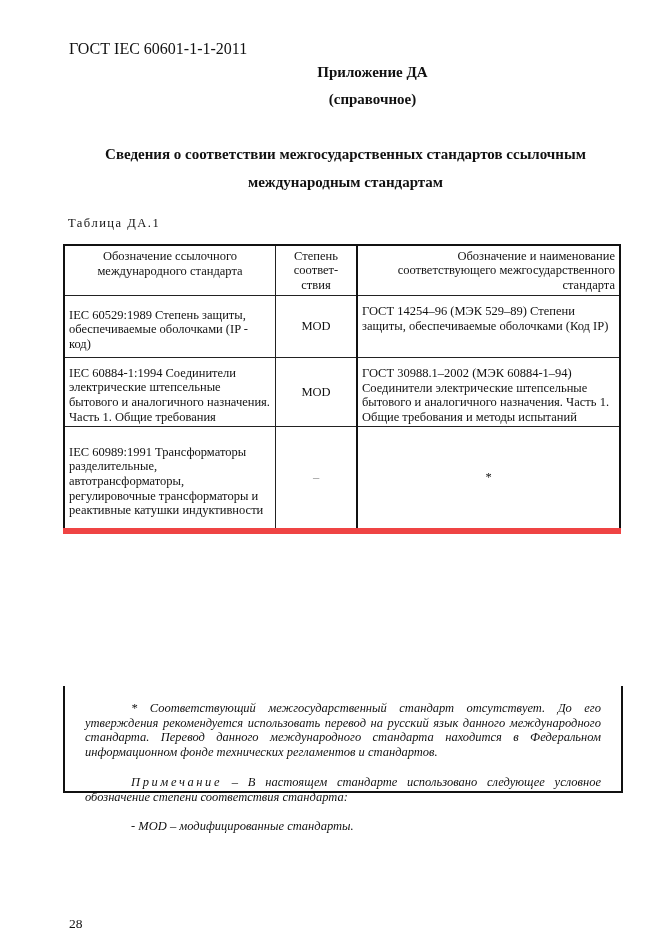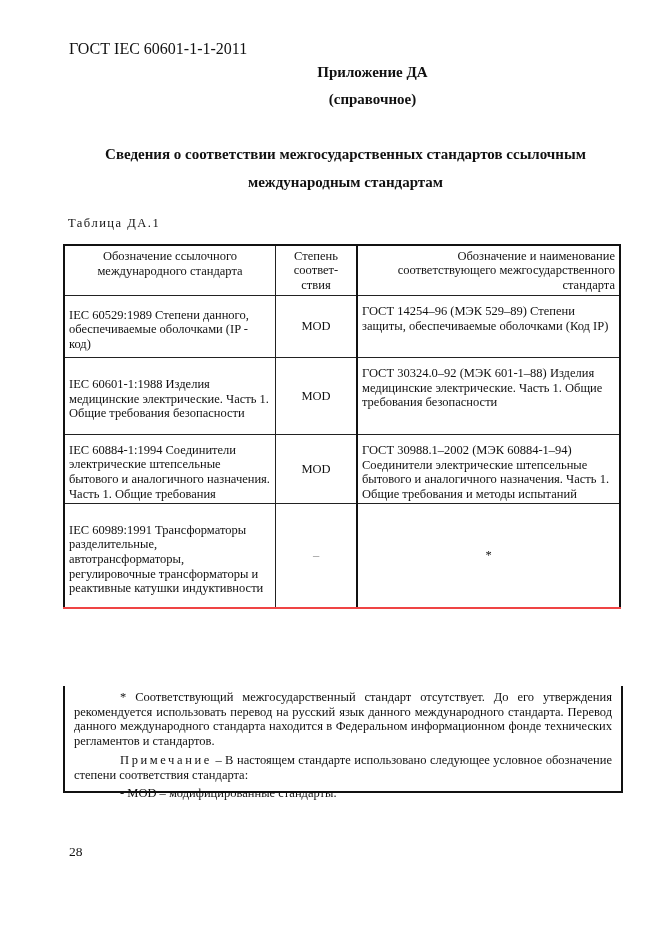--- a/index.html
+++ b/index.html
@@ -16,28 +16,28 @@
                border-collapse: collapse; font-size: 12.5px; line-height: 14.6px; margin-top: 11px; }
   table.main td { border: 1px solid #222; vertical-align: middle; padding: 0 4px; }
   table.main tr.hdr td { text-align: center; height: 49px; padding-top: 0; }
   table.main td.c1 { width: 202px; border-left: 2px solid #111; }
   table.main td.c2 { width: 72px; text-align: center; }
   table.main td.c3 { border-left: 2px solid #111; border-right: 2px solid #111; }
   table.main tr.hdr td { border-top: 2px solid #111; }
   table.main td.c3.star { text-align: center; vertical-align: middle; }
   table.main td.c3.txt { vertical-align: top; padding-top: 8px; }
   .dash { color: #888; }
-  table.main tr.last td { border-bottom: 2px solid #ef4444; }
+  table.main tr.last td { border-bottom: 6px solid #ef4444; }
   .notes { position: absolute; left: 63px; top: 686px; width: 546px; height: 105px;
            border: 2px solid #111; border-top: none; padding: 0 5px;
            font-size: 12.5px; line-height: 14.7px; text-align: justify; }
-  .notes p { margin: 4px; }
+  .notes p { margin: 15px; font-style: italic; }
   .indent { text-indent: 46px; }
   .spaced { letter-spacing: 2.6px; }
-  .page-num { position: absolute; left: 69px; top: 844px; font-size: 13.5px; }
+  .page-num { position: absolute; left: 69px; top: 916px; font-size: 13.5px; }
 </style>
 </head>
 <body>
 
 <div class="doc-code">ГОСТ IEC 60601-1-1-2011</div>
 <div class="center appendix-title">Приложение ДА</div>
 <div class="center appendix-sub">(справочное)</div>
 <div class="center section-title1">Сведения о соответствии межгосударственных стандартов ссылочным</div>
 <div class="center section-title2">международным  стандартам</div>
 
@@ -56,28 +56,23 @@
       <div>соответ-</div>
       <div>ствия</div>
     </td>
     <td class="c3" style="text-align:right">
       <div>Обозначение и наименование</div>
       <div>соответствующего межгосударственного</div>
       <div>стандарта</div>
     </td>
   </tr>
   <tr style="height:62px">
-    <td class="c1" style="padding-top:6px">IEC 60529:1989 Степени данного, обеспечиваемые оболочками (IP - код)</td>
+    <td class="c1" style="padding-top:6px">IEC 60529:1989 Степень защиты, обеспечиваемые оболочками (IP - код)</td>
     <td class="c2">MOD</td>
     <td class="c3 txt">ГОСТ 14254–96 (МЭК 529–89) Степени защиты, обеспечиваемые оболочками (Код IP)</td>
-  </tr>
-  <tr style="height:77px">
-    <td class="c1" style="padding-top:6px">IEC 60601-1:1988 Изделия медицинские электрические. Часть 1. Общие требования безопасности</td>
-    <td class="c2">MOD</td>
-    <td class="c3 txt">ГОСТ 30324.0–92 (МЭК 601-1–88) Изделия медицинские электрические. Часть 1. Общие требования безопасности</td>
   </tr>
   <tr style="height:69px">
     <td class="c1" style="padding-top:6px">IEC 60884-1:1994 Соединители электрические штепсельные бытового и аналогичного назначения. Часть 1. Общие требования</td>
     <td class="c2">MOD</td>
     <td class="c3 txt">ГОСТ 30988.1–2002 (МЭК 60884-1–94) Соединители электрические штепсельные бытового и аналогичного назначения. Часть 1. Общие требования и методы испытаний</td>
   </tr>
   <tr class="last" style="height:104px">
     <td class="c1" style="padding-top:8px">IEC 60989:1991 Трансформаторы разделительные, автотрансформаторы, регулировочные трансформаторы и реактивные катушки индуктивности</td>
     <td class="c2 dash">–</td>
     <td class="c3 star">*</td>

